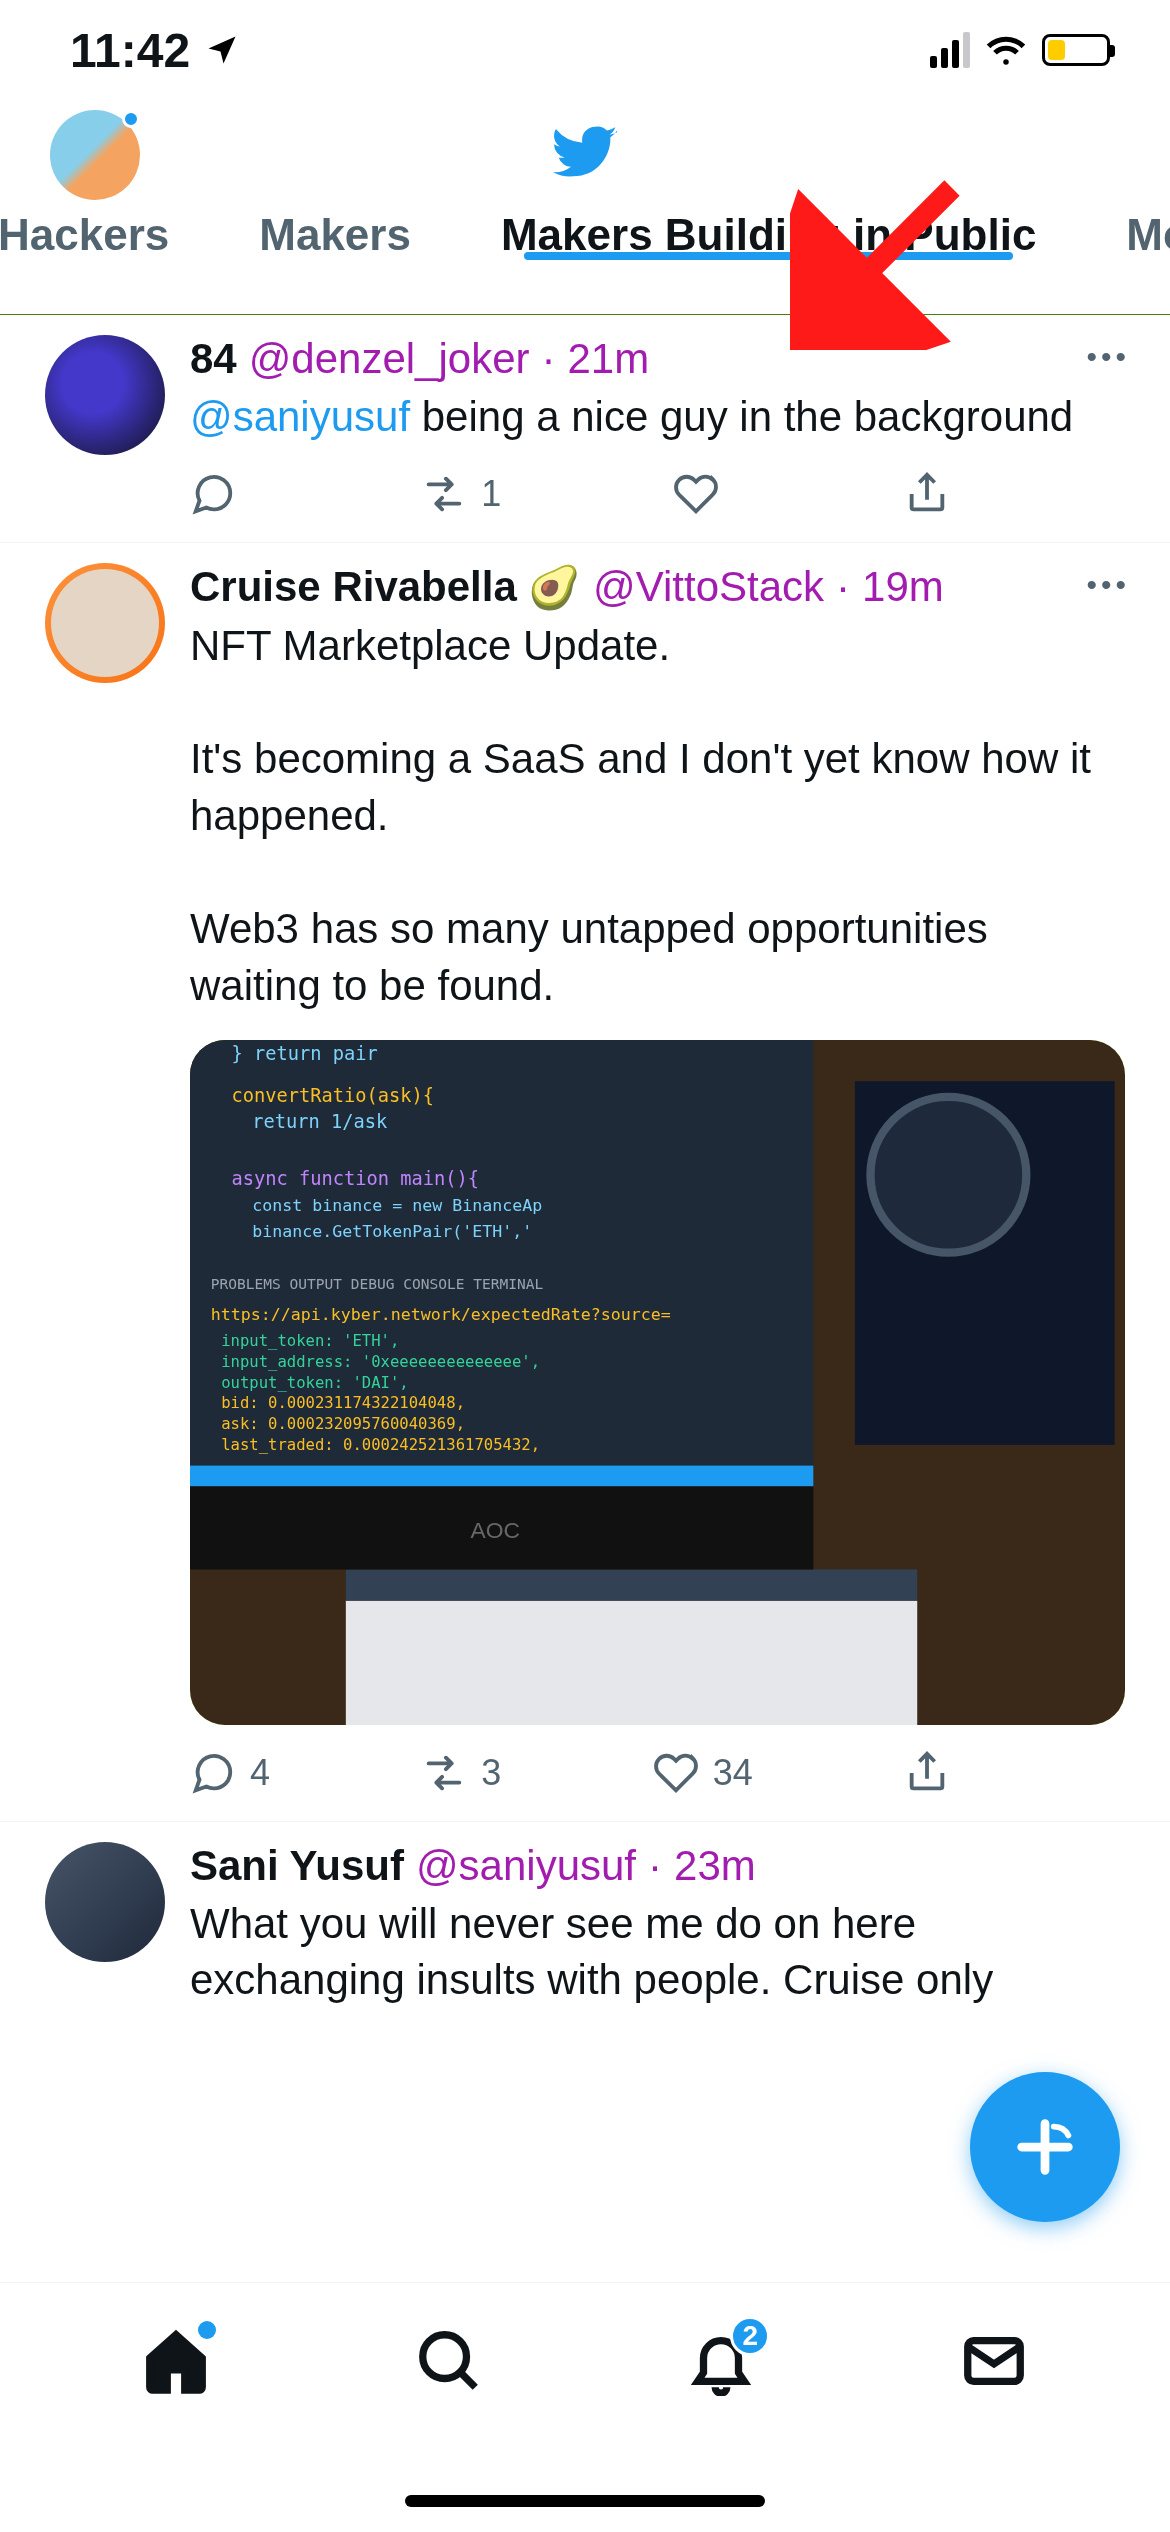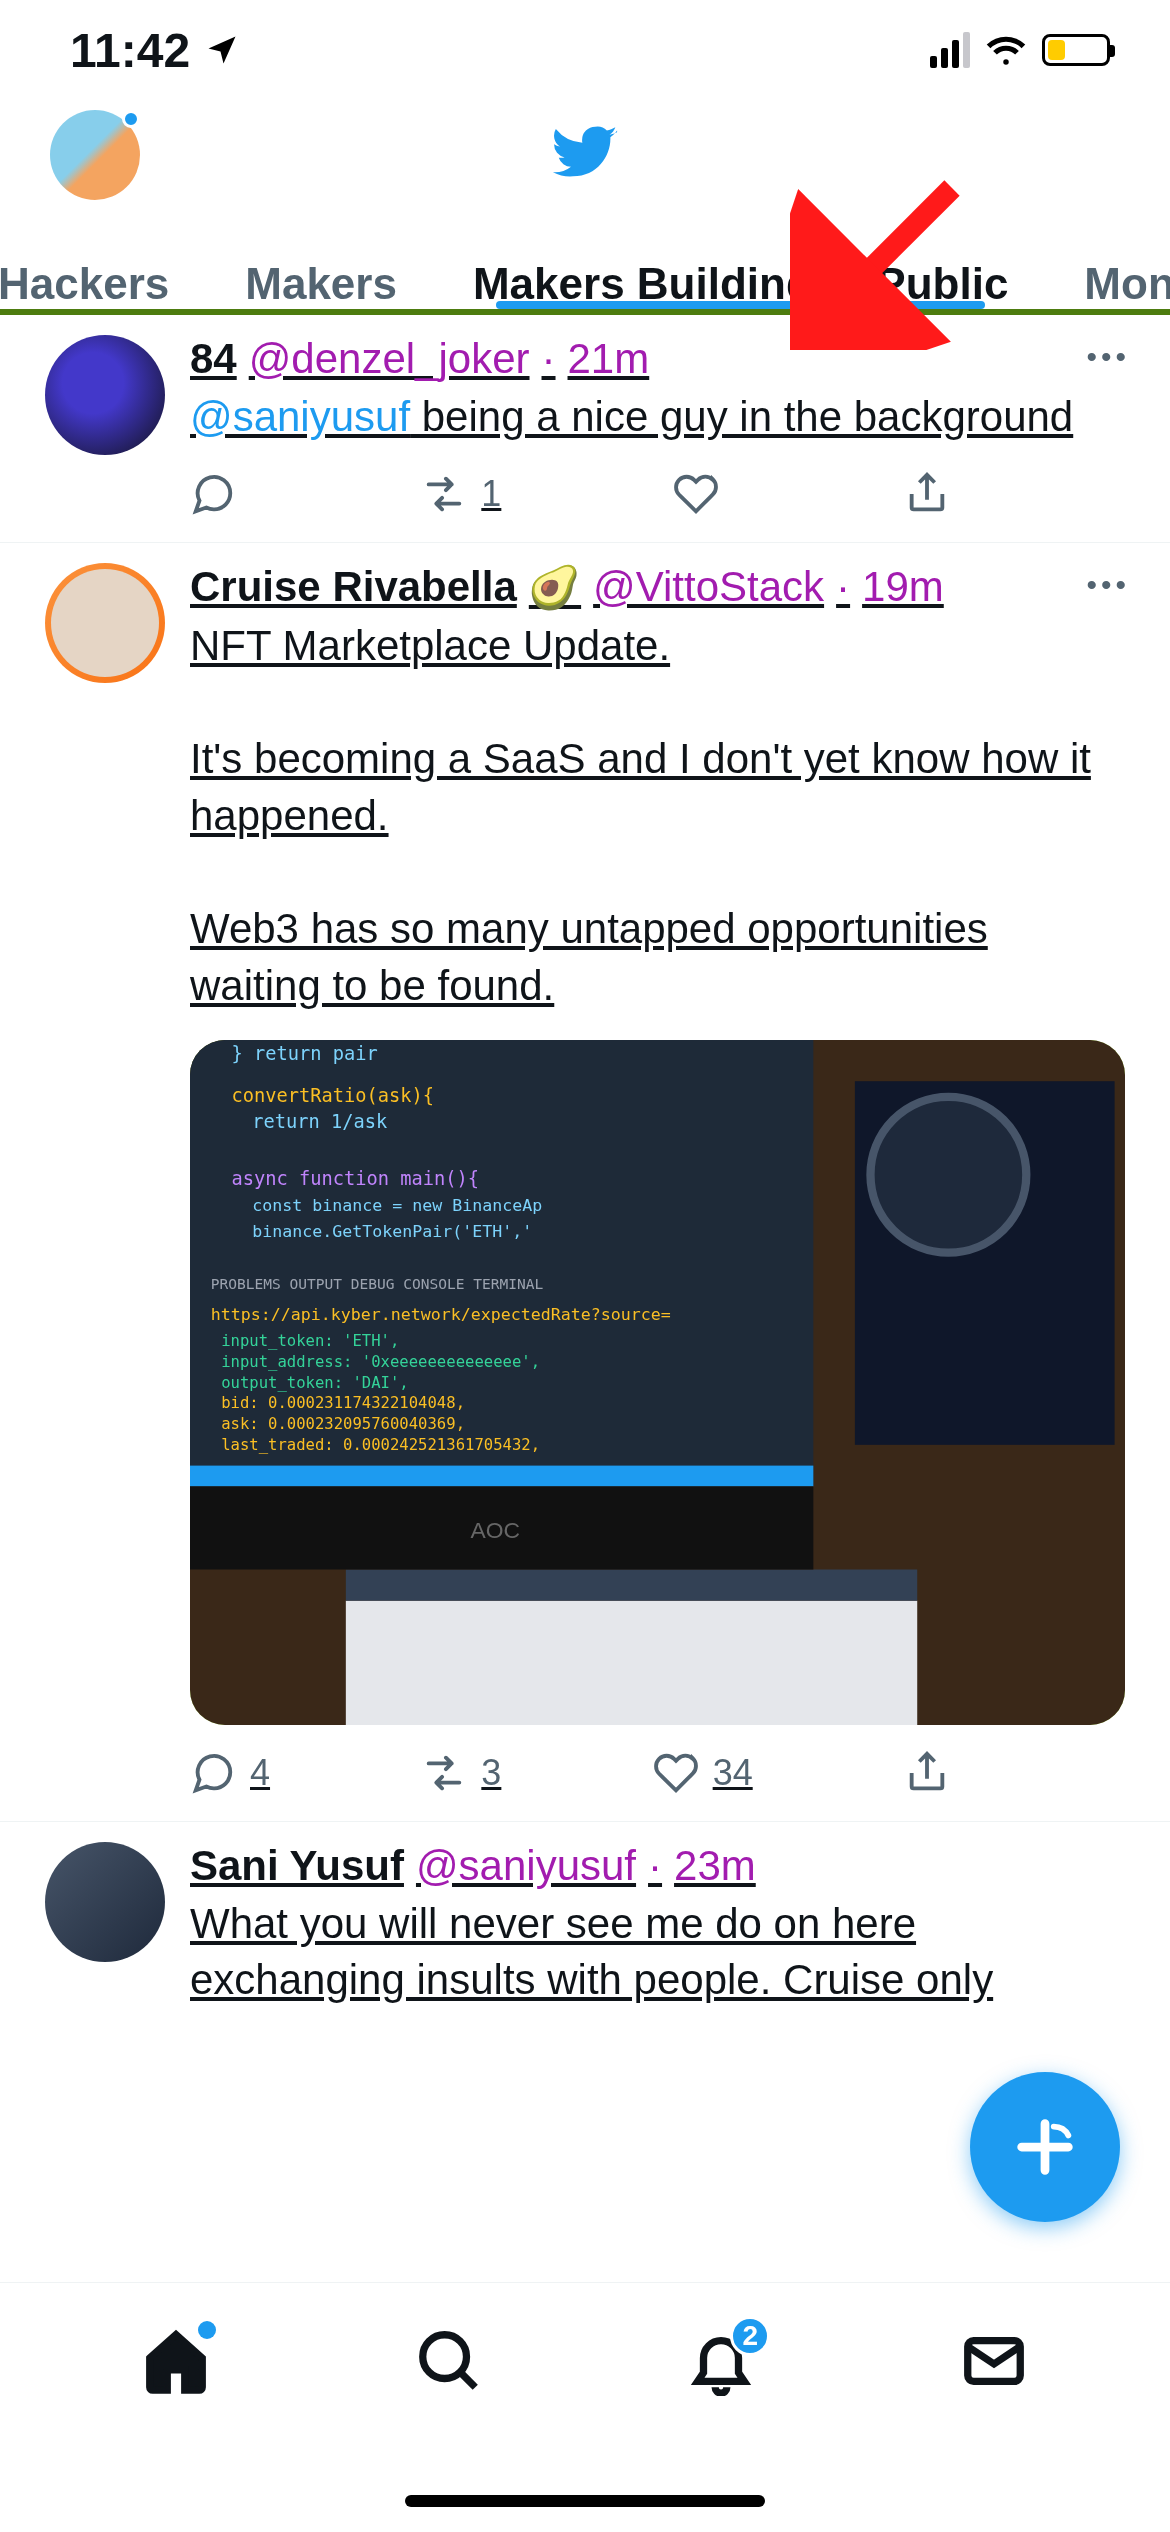--- a/index.html
+++ b/index.html
@@ -25,28 +25,28 @@
   .avatar { width: 90px; height: 90px; border-radius: 50%; position: relative; overflow: visible; }
   .avatar-img { width:100%; height:100%; border-radius:50%; background: linear-gradient(135deg,#87ceeb 45%,#f4a460 55%); }
   .avatar .dot { position:absolute; top:0; right:0; width:18px; height:18px; background:#1d9bf0; border-radius:50%; border:3px solid #fff; }
   .logo-wrap { position:absolute; left:50%; transform:translateX(-50%); }
   .twitter-logo { width: 70px; height: 70px; fill:#1d9bf0; }
 
   
   .arrow-annotation { position:absolute; top:170px; right:200px; width:180px; height:180px; pointer-events:none; z-index:100; }
 
   
-  .tabs { display:flex; height:105px; border-bottom:6px solid #4d7c0f; align-items:flex-end; overflow:hidden; }
+  .tabs { display:flex; height:105px; border-bottom:1px solid #4d7c0f; align-items:flex-start; overflow:hidden;gap:14px; }
   .tab { display:flex; align-items:center; justify-content:center; padding:0 38px; font-size:44px; font-weight:700; color:#536471; white-space:nowrap; position:relative; }
   .tab.active { color:#0f1419; }
   .tab.active::after { content:""; position:absolute; bottom:0; left:10%; right:10%; height:8px; background:#1d9bf0; border-radius:4px; }
   .social-context { display:flex; align-items:center; gap:20px; padding:30px 0 10px 170px; color:#536471; font-size:38px; font-weight:700; }
   .rt-icon { width:40px; height:40px; stroke:#536471; fill:none; stroke-width:2.5; }
 
-  .tweet { display:flex; padding:20px 45px 25px 45px; border-bottom:1px solid #eff3f4; gap:25px; position:relative;text-decoration:underline; }
+  .tweet { display:flex; padding:20px 45px 25px 45px; border-bottom:1px solid #eff3f4; gap:25px; position:relative; }
   .tweet .avatar-lg { width:120px; height:120px; border-radius:50%; flex-shrink:0; }
   .av1 { background: radial-gradient(circle at 40% 40%, #4338ca 30%, #1e1b4b 80%); }
   .av2 { background: linear-gradient(135deg,#fb923c,#f97316); position:relative; }
   .av2::after{content:""; position:absolute; inset:6px; border-radius:50%; background:#e5d5c5;}
   .av3 { background: linear-gradient(135deg,#475569,#1e293b); }
 
   .tweet-body { flex:1; min-width:0; }
   .tweet-head { display:flex; align-items:center; gap:12px; font-size:42px; flex-wrap:wrap; }
   .display-name { font-weight:700; color:#0f1419; }
   .handle, .dot-sep, .timestamp { color:#a21caf; }

